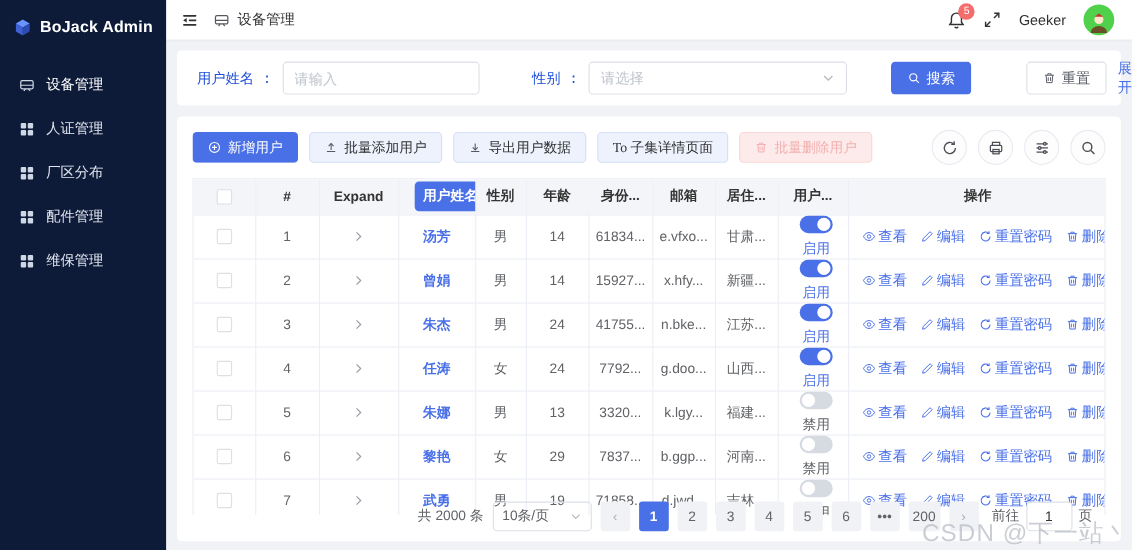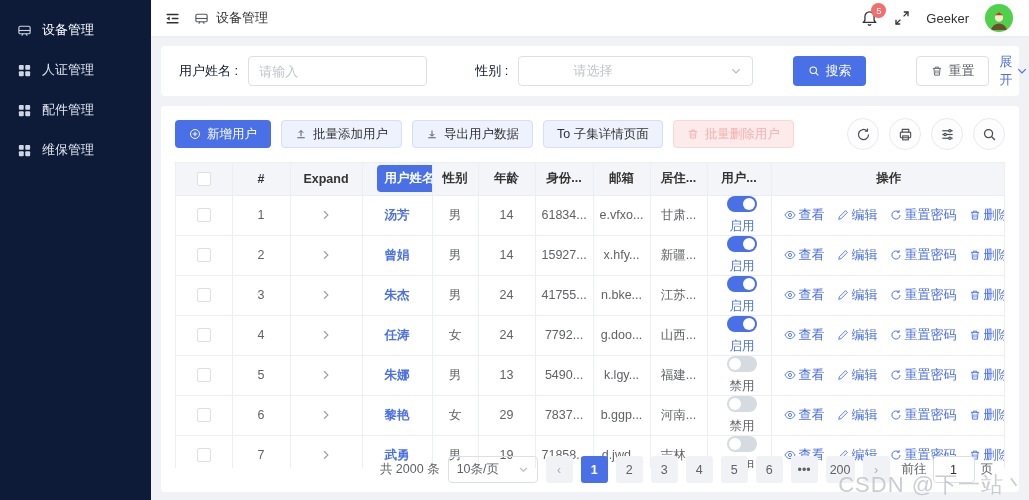--- a/index.html
+++ b/index.html
@@ -32,38 +32,38 @@
   .crumb{ display:flex; align-items:center; gap:7px; color:#303133; font-size:13px; }
   .topbar-right{ margin-left:auto; display:flex; align-items:center; gap:16px; }
   .bell-wrap{ position:relative; display:flex; cursor:pointer;}
   .badge{ position:absolute; top:-7px; right:-8px; background:#f56c6c; color:#fff; font-size:9.5px; min-width:15px; height:15px; border-radius:8px; display:flex; align-items:center; justify-content:center; padding:0 3px; }
   .username{ font-size:13px; color:#303133; }
   .avatar{ width:28px; height:28px; border-radius:50%; background:#4fd14b; overflow:hidden; display:flex; align-items:flex-end; justify-content:center; cursor:pointer;}
 
   
   .card{ background:#fff; border-radius:4px; }
   .search-card{ margin:10px 10px 0 10px; height:50px; display:flex; align-items:center; padding:0 18px; }
-  .f-label{ color:#0f172a; font-size:13px; white-space:nowrap; }
+  .f-label{ color:#1d4ed8; font-size:13px; white-space:nowrap;font-family:Liberation Mono, monospace; }
   .f-input{ height:30px; border:1px solid #dcdfe6; border-radius:4px; margin-left:10px; padding:0 10px; font-size:13px; color:#303133; font-family:inherit; outline:none; background:#fff;}
   .f-input::placeholder{ color:#bfc4cc; }
   .name-input{ width:179px; }
   .f-select{ width:235px; height:30px; border:1px solid #dcdfe6; border-radius:4px; margin-left:10px; padding:0 10px; display:flex; align-items:center; color:#bfc4cc; cursor:pointer; }
-  .f-select .ph{ flex:1;margin-left:44px; }
+  .f-select .ph{ flex:1; }
   .f-select .ic{ color:#b4b8bf; width:12px; height:12px;}
   .gender-field{ margin-left:48px; display:flex; align-items:center;}
   .search-actions{ margin-left:auto; display:flex; align-items:center; gap:10px; }
   .btn{ height:30px; border-radius:4px; display:inline-flex; align-items:center; gap:5px; padding:0 14px; font-size:13px; cursor:pointer; border:1px solid transparent; white-space:nowrap;margin-left:40px;}
   .btn-primary{ background:var(--primary); color:#fff; }
   .btn-plain{ background:#fff; border-color:#dcdfe6; color:#5a5e66; }
   .expand-link{ color:var(--primary); display:flex; align-items:center; gap:4px; cursor:pointer; font-size:13px; }
 
   
   .table-card{ margin:10px; height:386px; padding:12px 14px; position:relative; }
   .toolbar{ display:flex; align-items:center; gap:10px; }
-  .tbtn{ height:28px; border-radius:4px; display:inline-flex; align-items:center; gap:6px; padding:0 13px; font-size:12.5px; cursor:pointer; border:1px solid transparent; white-space:nowrap;}
+  .tbtn{ height:28px; border-radius:4px; display:inline-flex; align-items:center; gap:6px; padding:0 13px; font-size:12.5px; cursor:pointer; border:1px solid transparent; white-space:nowrap;font-family:Liberation Serif, serif;}
   .tbtn-primary{ background:var(--primary); color:#fff; }
   .tbtn-soft{ background:var(--primary-light-bg); border-color:var(--primary-light-bd); color:#303133; }
   .tbtn-soft .ic{ color:#55585e; }
   .tbtn-danger{ background:#fdeaea; border-color:#fbd6d6; color:#f3b0b0; cursor:not-allowed; }
   .toolbar-right{ margin-left:auto; display:flex; gap:10px; }
   .circle-btn{ width:32px; height:32px; border-radius:50%; border:1px solid #e7eaf0; background:#fdfdfd; display:flex; align-items:center; justify-content:center; color:#4b4e55; cursor:pointer; }
 
   .table-wrap{ margin-top:12px; height:306px; overflow:hidden; border:1px solid var(--border); border-bottom:none; }
   table{ border-collapse:collapse; width:100%; table-layout:fixed; font-size:12.5px; color:var(--txt); }
   th,td{ border-right:1px solid var(--border); border-bottom:1px solid var(--border); text-align:center; white-space:nowrap; overflow:hidden; padding:0 6px; }
@@ -192,32 +192,44 @@
     </symbol>
     <symbol id="i-person" viewBox="0 0 16 16">
       <circle cx="8" cy="5.6" r="3" fill="#fde8cd"></circle>
       <path d="M8 1.6 l3 2.2 h-6 Z" fill="#c0392b"></path>
       <path d="M2.5 14.5 a5.5 4.6 0 0 1 11 0 Z" fill="#6b4f2a"></path>
     </symbol>
   </defs>
 </svg>
 
 <aside class="sidebar">
+  <div class="logo-row">
+    <svg class="logo-cube">
+        <use href="#i-cube"></use>
+      </svg>
+    <span class="brand">BoJack Admin</span>
+  </div>
   <nav class="menu" id="sidebar-menu">
       <div class="menu-item active">
         <svg class="ic">
           <use href="#i-device"></use>
         </svg>
     <span>设备管理</span>
       </div>
       <div class="menu-item">
         <svg class="ic">
           <use href="#i-grid"></use>
         </svg>
     <span>人证管理</span>
+      </div>
+      <div class="menu-item">
+        <svg class="ic">
+          <use href="#i-grid"></use>
+        </svg>
+    <span>厂区分布</span>
       </div>
       <div class="menu-item">
         <svg class="ic">
           <use href="#i-grid"></use>
         </svg>
     <span>配件管理</span>
       </div>
       <div class="menu-item">
         <svg class="ic">
           <use href="#i-grid"></use>
@@ -508,21 +520,21 @@
             </tr>
             <tr>
     <td><span class="cb"></span></td>
     <td>5</td>
     <td class="chev-cell"><svg class="ic ic12">
                   <use href="#i-chevright"></use>
                 </svg></td>
     <td class="name-cell">朱娜</td>
     <td>男</td>
     <td>13</td>
-    <td>5490...</td>
+    <td>3320...</td>
     <td>k.lgy...</td>
     <td>福建...</td>
     <td style="padding:0">
       <span class="status-cell-inner">
         <span class="toggle off"></span>
         <span class="st-off">禁用</span>
       </span>
     </td>
     <td class="fixed-divider"><span class="op-link">
        <svg class="ic ic12">

